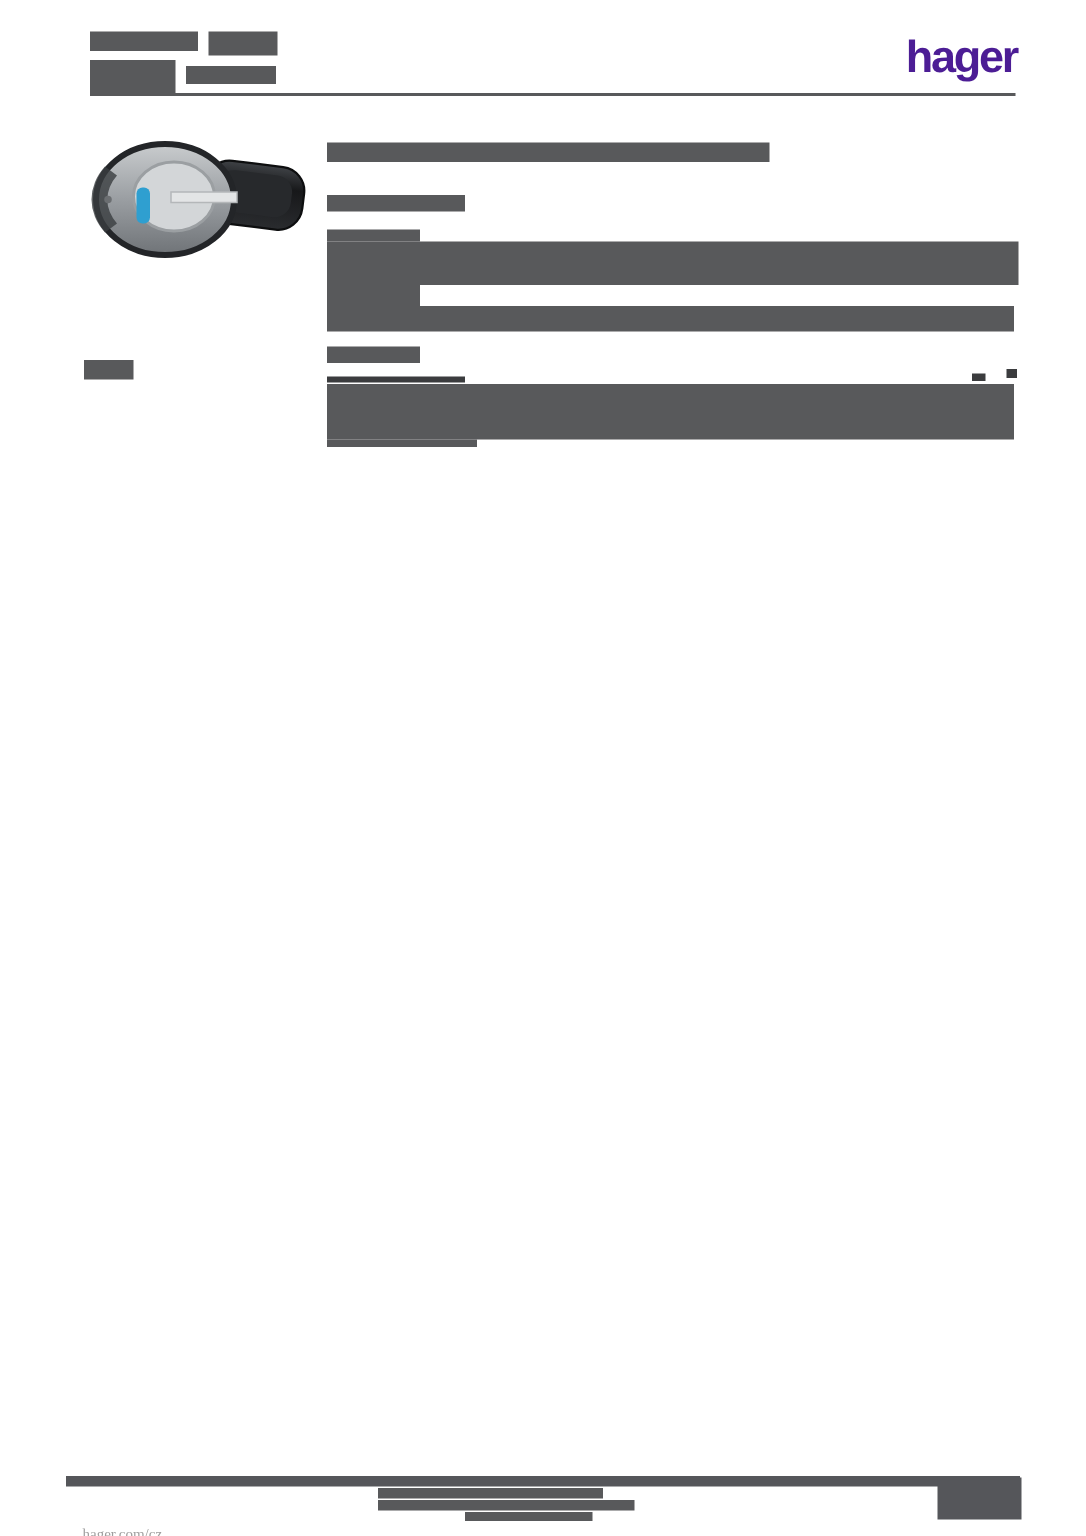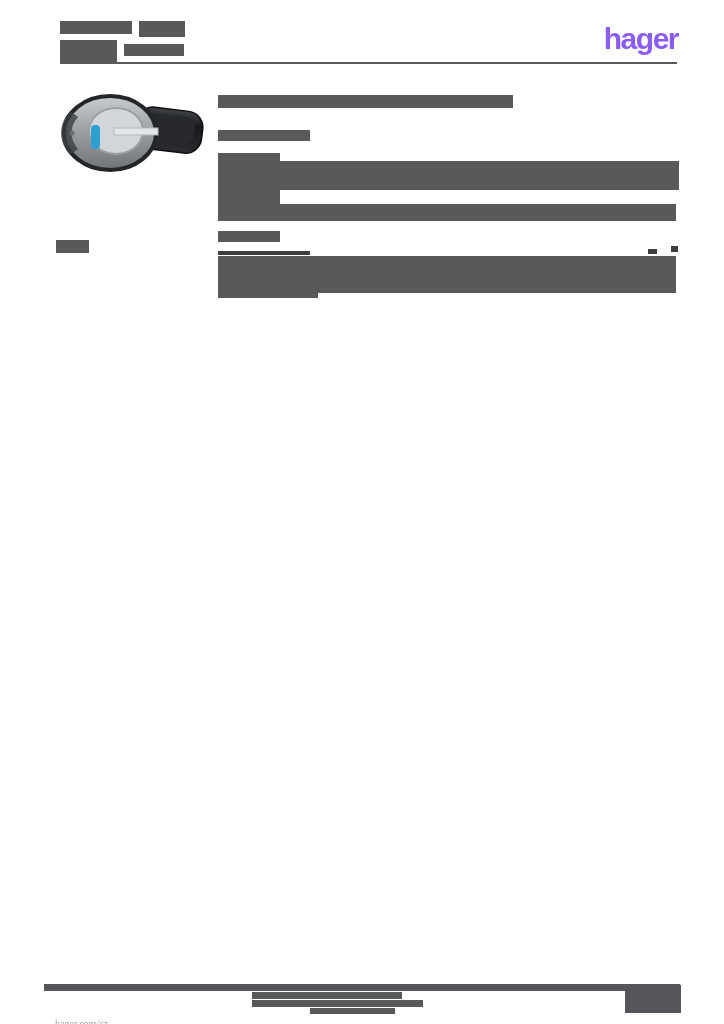--- a/index.html
+++ b/index.html
@@ -6,21 +6,21 @@
   .page{
     position:relative;width:724px;height:1024px;background:#ffffff;
     overflow:hidden;font-family:"Liberation Sans", sans-serif;
   }
   
   .rb{position:absolute;}
   
   .logo{
     position:absolute;left:586px;top:24px;width:92px;height:30px;
     font-family:"Liberation Sans", sans-serif;font-weight:700;font-size:30px;
-    letter-spacing:-1.5px;color:#8b5cf6;text-align:right;line-height:30px;
+    letter-spacing:-1.5px;color:#4c1d95;text-align:right;line-height:30px;
   }
   .top-rule{position:absolute;left:60px;top:62px;width:617px;height:2px;background:#58595b;}
   
   .product{position:absolute;left:58px;top:93px;width:146px;height:80px;}
   
   .footer-bar{position:absolute;left:44px;top:984px;width:636px;height:7px;background:#55565a;}
   .site-box{
     position:absolute;left:50px;top:992px;width:118px;height:23px;background:#ffffff;
     display:flex;align-items:center;padding-left:5px;box-sizing:border-box;
   }

